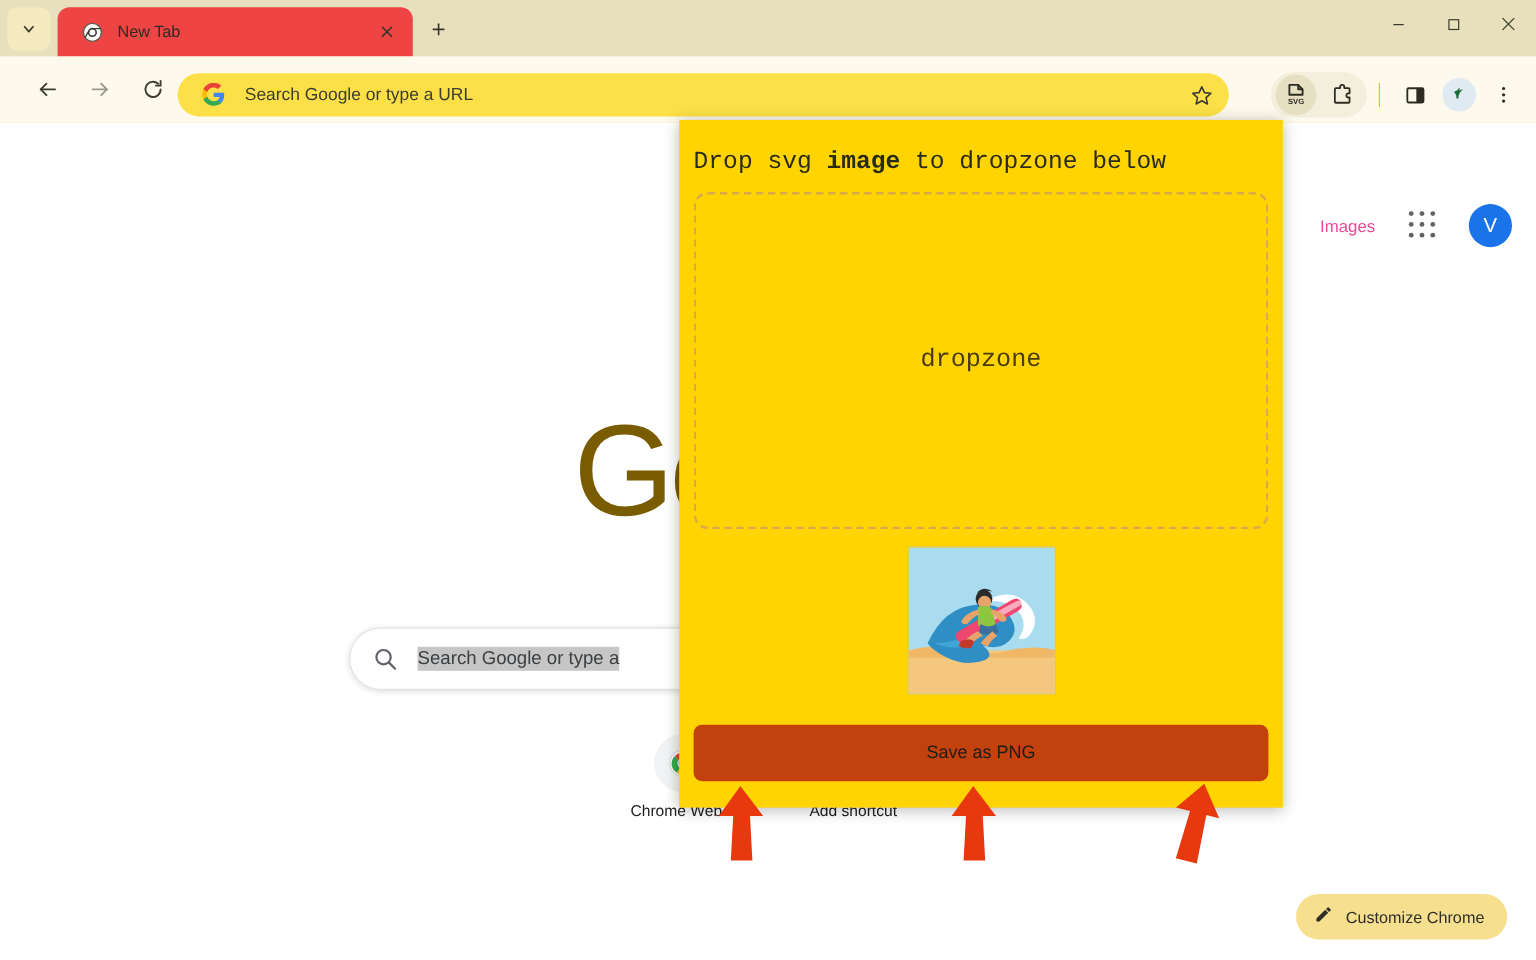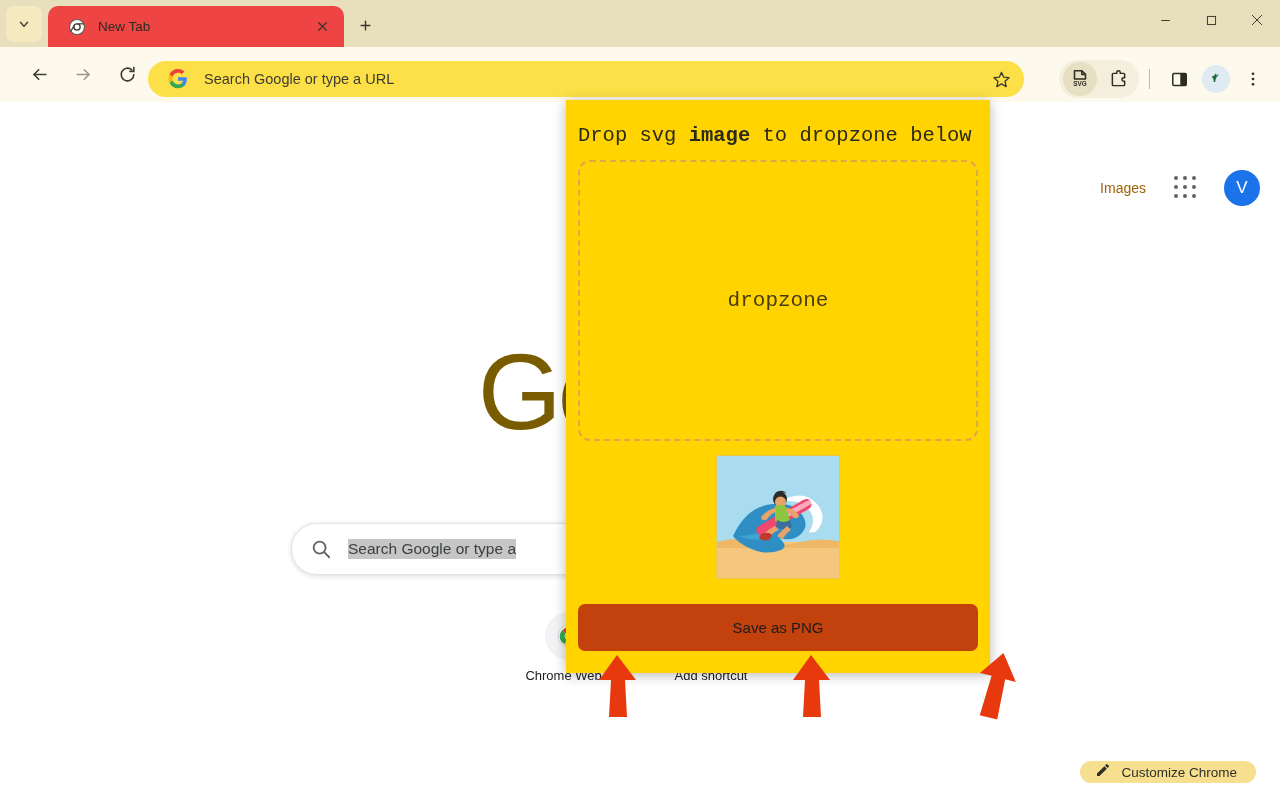--- a/index.html
+++ b/index.html
@@ -133,21 +133,21 @@
   .ntp {
     position: absolute; left: 0; top: 102px;
     width: 1280px; height: 698px;
     background: #ffffff;
   }
   .ntp-top-right {
     position: absolute; right: 20px; top: 68px;
     display: flex; align-items: center;
   }
   .ntp-link {
-    font-size: 14px; color: #a16207;
+    font-size: 14px; color: #ec4899;
     margin-right: 28px;
   }
   .apps-grid {
     width: 24px; height: 24px;
     display: grid;
     grid-template-columns: repeat(3, 1fr);
     grid-template-rows: repeat(3, 1fr);
     gap: 2.5px;
     margin-right: 26px;
   }
@@ -202,32 +202,32 @@
     display: flex; align-items: center; justify-content: center;
   }
   .sc-label {
     font-size: 13px; color: #202124;
     white-space: nowrap; overflow: hidden; text-overflow: ellipsis;
   }
   .sc-plus { font-size: 24px; color: #5f6368; line-height: 1; }
 
   .customize-btn {
     position: absolute; right: 24px; bottom: 17px;
-    height: 22px;
+    height: 38px;
     background: #f7df90;
     border-radius: 19px;
     display: flex; align-items: center;
     padding: 0 19px 0 15px;
   }
   .cz-label { font-size: 13.5px; color: #2f2f28; margin-left: 10px; }
 
   
   .popup {
     position: absolute; left: 566px; top: 100px;
-    width: 424px; height: 573px;
+    width: 503px; height: 573px;
     background: #ffd400;
     box-shadow: 0 2px 12px rgba(0,0,0,.28);
     padding: 0 12px;
   }
   .popup-title {
     font-family: "Liberation Mono", monospace;
     font-size: 20.5px;
     color: #2b2b1a;
     padding: 24px 0 13px 0;
     white-space: nowrap;

